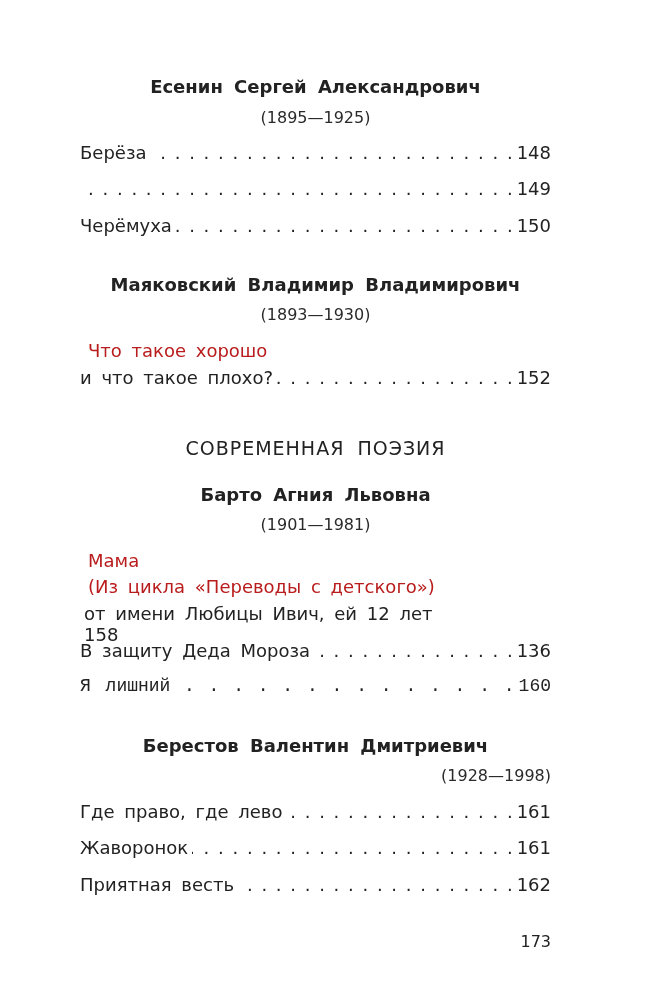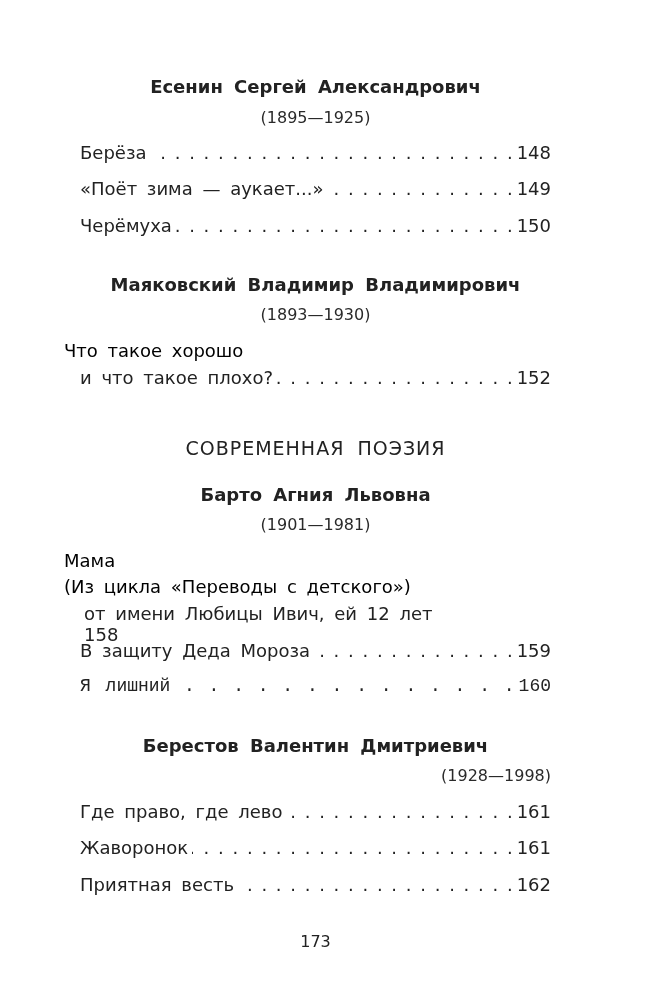--- a/index.html
+++ b/index.html
@@ -79,51 +79,50 @@
       display: block;
       text-align: right;
       direction: rtl;
       word-spacing: 3px;
     }
     .entry .pg {
       flex: 0 0 auto;
     }
     .line {
       position: absolute;
-      left: 64px;
+      left: 88px;
       width: 471px;
       font-size: 18px;
-      color: #000000;
+      color: #b91c1c;
       word-spacing: 4px;
       white-space: nowrap;
     }
     .page-num {
       position: absolute;
       left: 80px;
       width: 471px;
-      text-align: center;
+      text-align: right;
       font-size: 16px;
       color: #222;
     }
   </style>
 </head>
 <body>
 
 <div class="page">
 
   <div class="author" style="top:76px;">Есенин Сергей Александрович</div>
   <div class="years" style="top:108px;">(1895—1925)</div>
 
   <div class="entry" style="top:142px;">
     <span class="title">Берёза</span>
     <span class="leader"></span>
     <span class="pg">148</span>
   </div>
   <div class="entry" style="top:178px;">
-    <span class="title">«Поёт зима — аукает...»</span>
     <span class="leader"></span>
     <span class="pg">149</span>
   </div>
   <div class="entry" style="top:215px;">
     <span class="title">Черёмуха</span>
     <span class="leader"></span>
     <span class="pg">150</span>
   </div>
 
   <div class="author" style="top:274px;">Маяковский Владимир Владимирович</div>
@@ -144,21 +143,21 @@
   <div class="line" style="top:550px;">Мама</div>
   <div class="line" style="top:576px;">(Из цикла «Переводы с детского»)</div>
   <div class="entry" style="top:603px;flex-direction:column;">
     <span class="title">от имени Любицы Ивич, ей 12 лет</span>
     <span class="leader"></span>
     <span class="pg">158</span>
   </div>
   <div class="entry" style="top:640px;">
     <span class="title">В защиту Деда Мороза</span>
     <span class="leader"></span>
-    <span class="pg">159</span>
+    <span class="pg">136</span>
   </div>
   <div class="entry" style="top:676px;font-family:Liberation Mono, monospace;">
     <span class="title">Я лишний</span>
     <span class="leader"></span>
     <span class="pg">160</span>
   </div>
 
   <div class="author" style="top:735px;">Берестов Валентин Дмитриевич</div>
   <div class="years" style="top:766px;text-align:right;">(1928—1998)</div>
 

